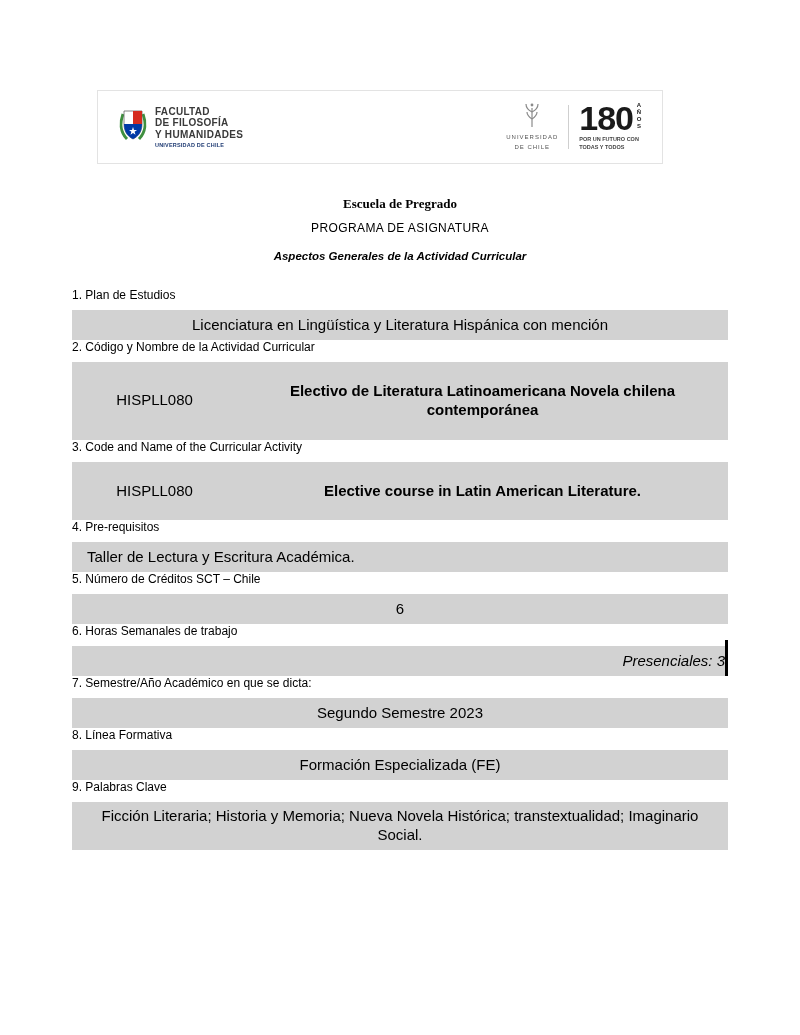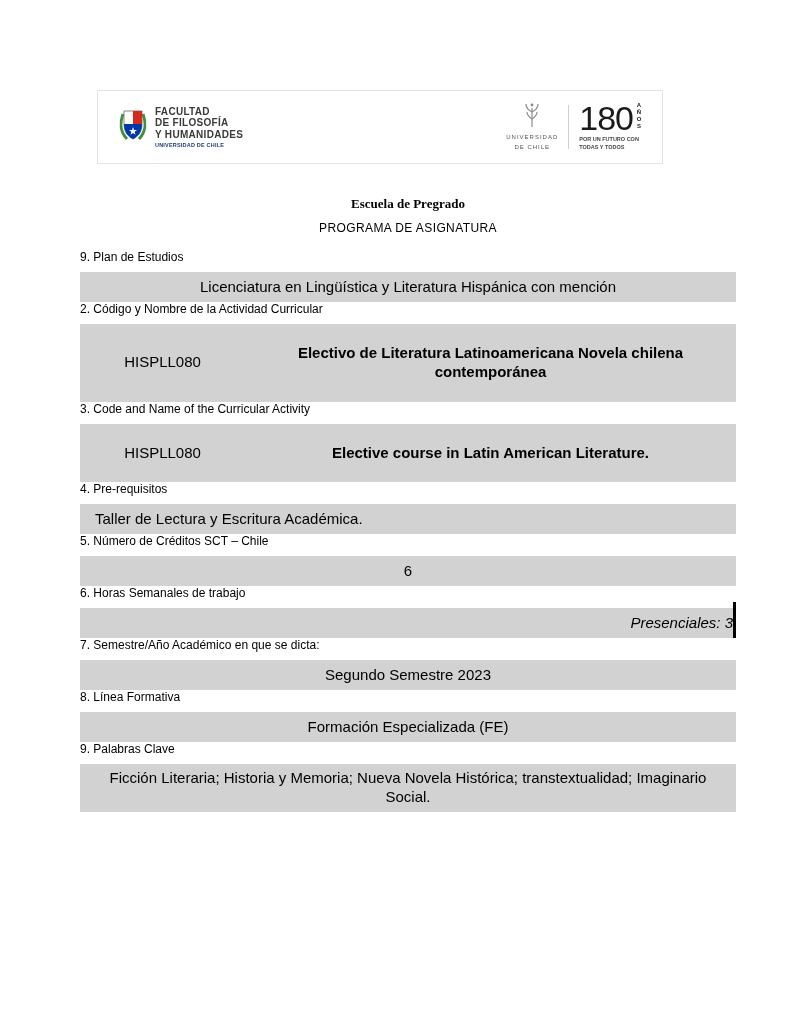--- a/index.html
+++ b/index.html
@@ -19,26 +19,26 @@
   .logo-left-text { display:flex; flex-direction:column; line-height:1.15; }
   .logo-left-text .l1 { font-size:10px; font-weight:bold; color:#3a3a3a; letter-spacing:0.3px; }
   .logo-left-text .l4 { font-size:5.5px; font-weight:bold; color:#1f3b73; margin-top:2px; letter-spacing:0.2px; }
 
   .logo-right { display:flex; align-items:center; gap:10px; }
   .uch-block { display:flex; flex-direction:column; align-items:center; gap:2px; }
   .uch-name { font-size:6px; letter-spacing:1px; color:#555; line-height:1.3; text-align:center; }
   .logo-divider { width:1px; height:44px; background:#cfcfcf; }
   .y180-block { display:flex; flex-direction:column; }
   .y180-row { display:flex; align-items:flex-start; gap:3px; }
-  .y180-number { font-size:34px; font-weight:normal; letter-spacing:-1px; line-height:0.95; color:#1a1a1a;text-align:center; }
+  .y180-number { font-size:34px; font-weight:bold; letter-spacing:-1px; line-height:0.95; color:#1a1a1a;text-align:center; }
   .y180-anos { writing-mode:vertical-rl; text-orientation:upright; font-size:6px; font-weight:bold; letter-spacing:1px; color:#1a1a1a; }
   .y180-tagline { font-size:5.5px; font-weight:bold; color:#444; line-height:1.35; margin-top:1px; }
 
   
-  .content { position:absolute; left:80px; top:196px; width:656px; }
+  .content { position:absolute; left:72px; top:196px; width:656px; }
   .title-school {
     text-align:center; font-family:"Liberation Serif", serif;
     font-weight:bold; font-size:13px; margin:0 0 9px 0;
   }
   .title-program {
     text-align:center; font-size:12px; letter-spacing:0.4px;
     font-weight:normal; margin:0 0 15px 0;
   }
   .title-subtitle {
     text-align:center; font-style:italic; font-weight:bold; font-size:11.5px;
@@ -113,23 +113,24 @@
         <span class="y180-tagline">TODAS Y TODOS</span>
       </span>
     </div>
 
   </div>
 
   <div class="content">
 
     <p class="title-school">Escuela de Pregrado</p>
     <p class="title-program">PROGRAMA DE ASIGNATURA</p>
+    <p class="title-subtitle">Aspectos Generales de la Actividad Curricular</p>
 
     <section>
-      <div class="section-label">9. Plan de Estudios</div>
+      <div class="section-label">1. Plan de Estudios</div>
       <div class="bar">
         <span>Licenciatura en Lingüística y Literatura Hispánica con mención</span>
       </div>
     </section>
 
     <section>
       <div class="section-label">2. Código y Nombre de la Actividad Curricular</div>
       <div class="bar bar-split">
         <span class="code-cell">HISPLL080</span>
         <span class="name-cell">

